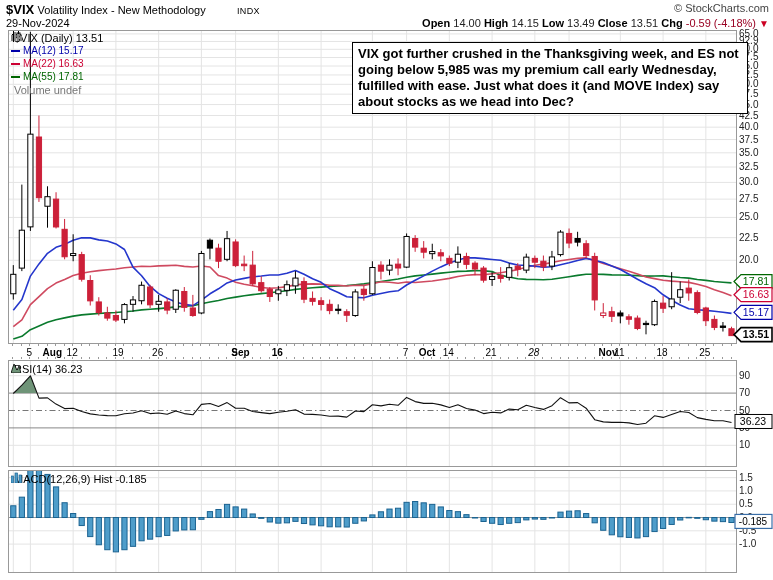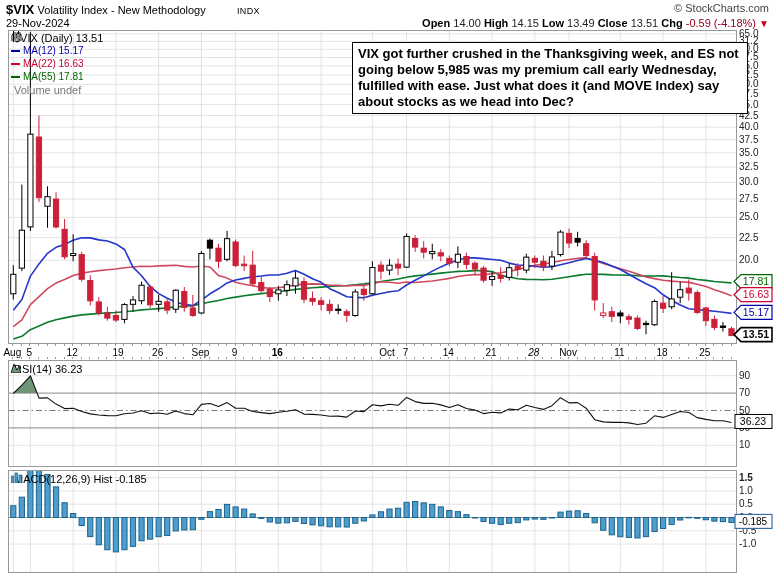--- a/index.html
+++ b/index.html
@@ -39,21 +39,21 @@
   .note{position:absolute;left:352px;top:42px;width:384px;background:#fff;border:1px solid #000;
         padding:3px 5px;font-size:13px;font-weight:bold;line-height:16px;color:#000;z-index:6;}
   .badge{position:absolute;left:466px;top:121px;border:2px solid #111;padding:2px 10px;
          font-size:16px;font-weight:bold;color:#000;z-index:6;letter-spacing:.2px;}
   
   .yaxis{position:absolute;left:739px;width:34px;z-index:4;}
   .ylab{position:absolute;left:0;font-size:10px;color:#222;line-height:10px;}
   
   #xaxis{position:absolute;left:8px;top:344px;width:729px;height:16px;}
   .xlab{position:absolute;top:3px;font-size:10px;color:#000;transform:translateX(-50%);}
-  .xlab.bold{font-weight:normal;}
+  .xlab.bold{font-weight:bold;margin-left:40px;}
 </style>
 </head>
 <body>
 
 <div class="stage">
 
   <div class="hdr">
     <div class="hline1">
       <span class="sym">$VIX</span>
       <span class="ttl">Volatility Index - New Methodology</span>
@@ -327,21 +327,21 @@
           </svg>
       </span>
       <span>Volume undef</span>
     </div>
   </div>
 
   <div class="note">VIX got further crushed in the Thanksgiving week, and ES not going below 5,985 was my premium call early Wednesday, fulfilled with ease. Just what does it (and MOVE Index) say about stocks as we head into Dec?</div>
 
   <div class="yaxis" id="mainYAxis" style="top:30px;height:314px;">
       <span class="ylab" style="top: -1.06811px;">65.0</span>
-      <span class="ylab" style="top: 6.46363px;">31.2</span>
+      <span class="ylab" style="top: 6.46363px;">92.9</span>
       <span class="ylab" style="top: 14.3029px;">60.0</span>
       <span class="ylab" style="top: 22.4758px;">57.5</span>
       <span class="ylab" style="top: 31.0121px;">55.0</span>
       <span class="ylab" style="top: 39.9455px;">52.5</span>
       <span class="ylab" style="top: 49.315px;">50.0</span>
       <span class="ylab" style="top: 59.1651px;">47.5</span>
       <span class="ylab" style="top: 69.5478px;">45.0</span>
       <span class="ylab" style="top: 80.5243px;">42.5</span>
       <span class="ylab" style="top: 92.1663px;">40.0</span>
       <span class="ylab" style="top: 104.56px;">37.5</span>
@@ -729,21 +729,21 @@
         <svg width="11" height="11">
             <rect x="0" y="4" width="2.5" height="7" fill="#4e9dca" stroke="#1b6391" stroke-width="0.7"></rect>
             <rect x="4" y="1" width="2.5" height="10" fill="#4e9dca" stroke="#1b6391" stroke-width="0.7"></rect>
             <rect x="8" y="3" width="2.5" height="8" fill="#4e9dca" stroke="#1b6391" stroke-width="0.7"></rect>
           </svg>
       </span>
       <span>MACD(12,26,9) Hist -0.185</span>
     </div>
   </div>
   <div class="yaxis" id="macdYAxis" style="top:470px;height:103px;">
-      <span class="ylab" style="top: 2.64474px; font-weight: bold;">1.5</span>
+      <span class="ylab" style="top: 2.64474px;">1.5</span>
       <span class="ylab" style="top: 15.9342px;">1.0</span>
       <span class="ylab" style="top: 29.2237px;">0.5</span>
       <span class="ylab" style="top: 42.5132px;">0.0</span>
       <span class="ylab" style="top: 55.8026px;">-0.5</span>
       <span class="ylab" style="top: 69.0921px;">-1.0</span>
     </div>
 
 </div>
 
 </body></html>

